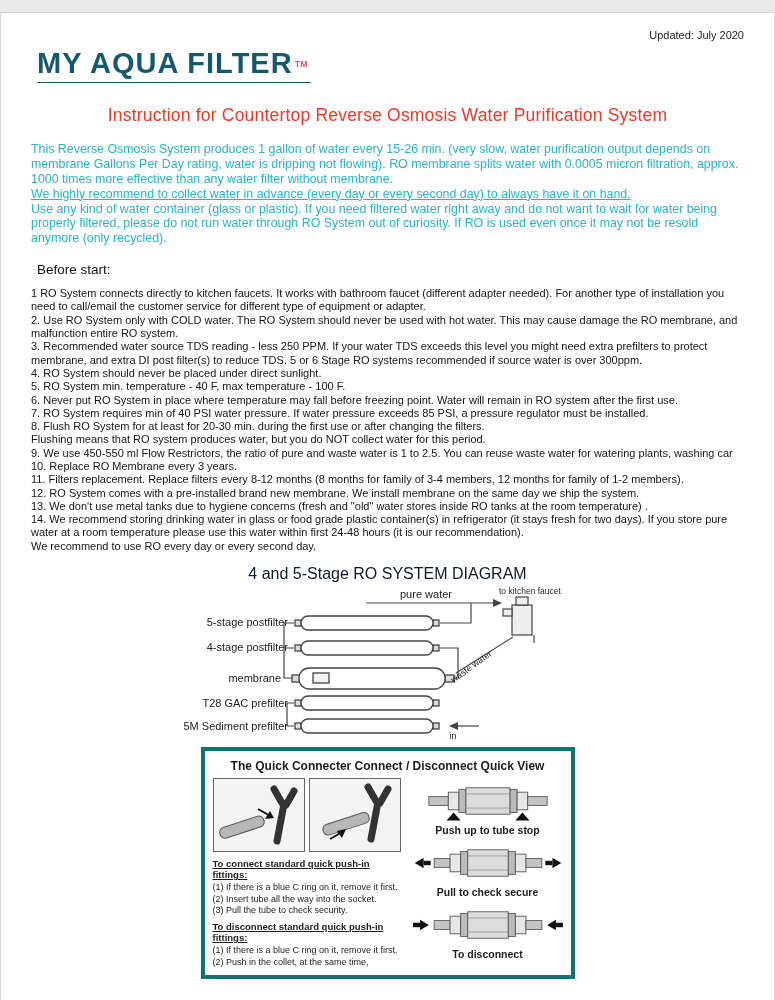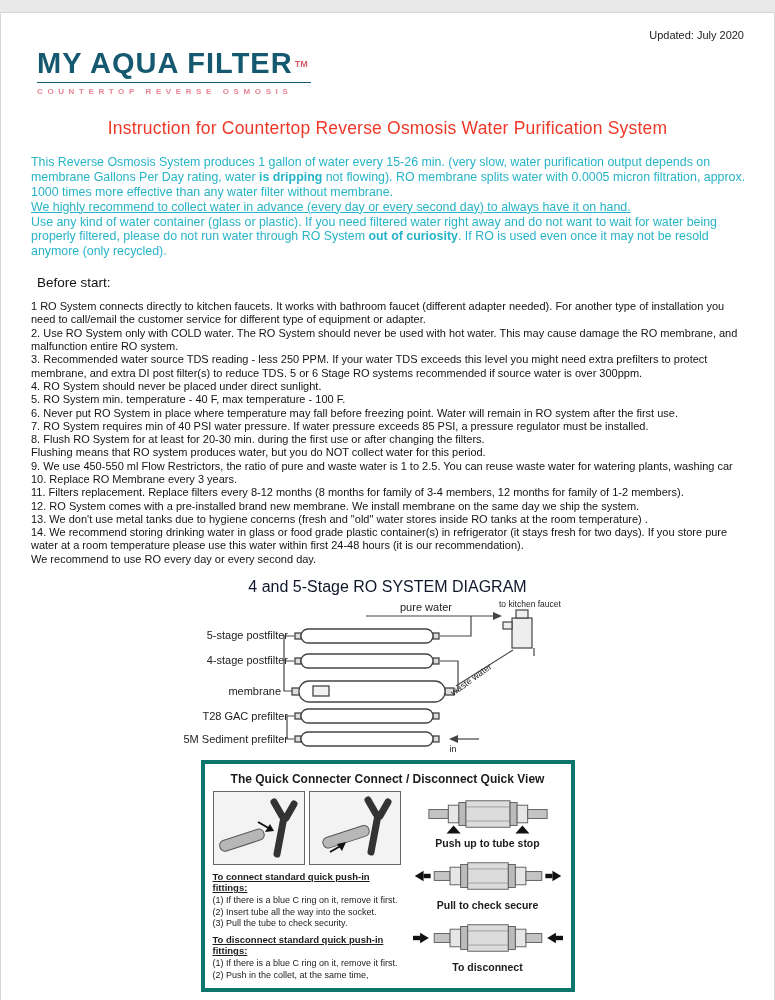--- a/index.html
+++ b/index.html
@@ -15,21 +15,21 @@
   .logo-title { font-size:29px; font-weight:bold; color:#14596f; letter-spacing:1px; }
   .logo-tm { font-size:9px; vertical-align:super; color:#d95a6a; font-weight:bold; margin-left:2px; }
   .logo-rule { width:274px; height:1px; background:#14596f; margin-top:2px; }
   .logo-subtitle { font-size:8px; letter-spacing:4.6px; color:#e98495; margin-top:4px; font-weight:bold; }
 
   .main-title { text-align:center; color:#ef3828; font-size:17.5px; font-weight:500; margin-top:22px; letter-spacing:0.2px; }
 
   .intro { margin:16px 28px 0 30px; color:#28b4c8; font-size:12.4px; line-height:1.2; }
   .intro p { margin:0; }
   .intro .ul { text-decoration:underline; }
-  .intro b { font-weight:bold; }
+  .intro b { font-weight:normal; }
 
   .before { margin:16px 28px 0 30px; }
   .before-heading { font-size:13.5px; font-weight:500; color:#111; margin-bottom:10px; margin-left:6px; }
   .before-item { font-size:11px; line-height:1.21; color:#141414; }
 
   .diagram-heading { text-align:center; font-size:16px; margin-top:12px; color:#0f172a; }
   .diagram-svg { display:block; margin-top:2px; }
   .diagram-svg text { font-family:"Liberation Sans", sans-serif; fill:#222; }
 
   .quick-box {
@@ -53,21 +53,20 @@
 
 <div class="page">
 
   <div class="updated">Updated: July 2020</div>
 
   <header class="logo">
     <div>
       <span class="logo-title">MY AQUA FILTER</span><span class="logo-tm">TM</span>
     </div>
     <div class="logo-rule"></div>
-    <div class="logo-subtitle">COUNTERTOP REVERSE OSMOSIS</div>
   </header>
 
   <h2 class="main-title">Instruction for Countertop Reverse Osmosis Water Purification System</h2>
 
   <div class="intro">
     <p><span>This Reverse Osmosis System produces 1 gallon of water every 15-26 min.  (very slow, water purification output  depends on membrane Gallons Per Day rating, water </span><b>is dripping</b><span> not flowing).  RO membrane splits water with 0.0005 micron filtration, approx. 1000 times more effective than any water filter without membrane.</span></p>
     <p class="ul">We highly recommend to collect water in advance (every day or every second day) to always have it on hand.</p>
     <p><span>Use any kind of water container (glass or plastic).  If you need filtered water right away and do not want to wait for water being properly filtered, please do not run water through RO System </span><b>out of curiosity</b><span>.  If RO is used even once it may not be resold anymore (only recycled).</span></p>
   </div>
 

